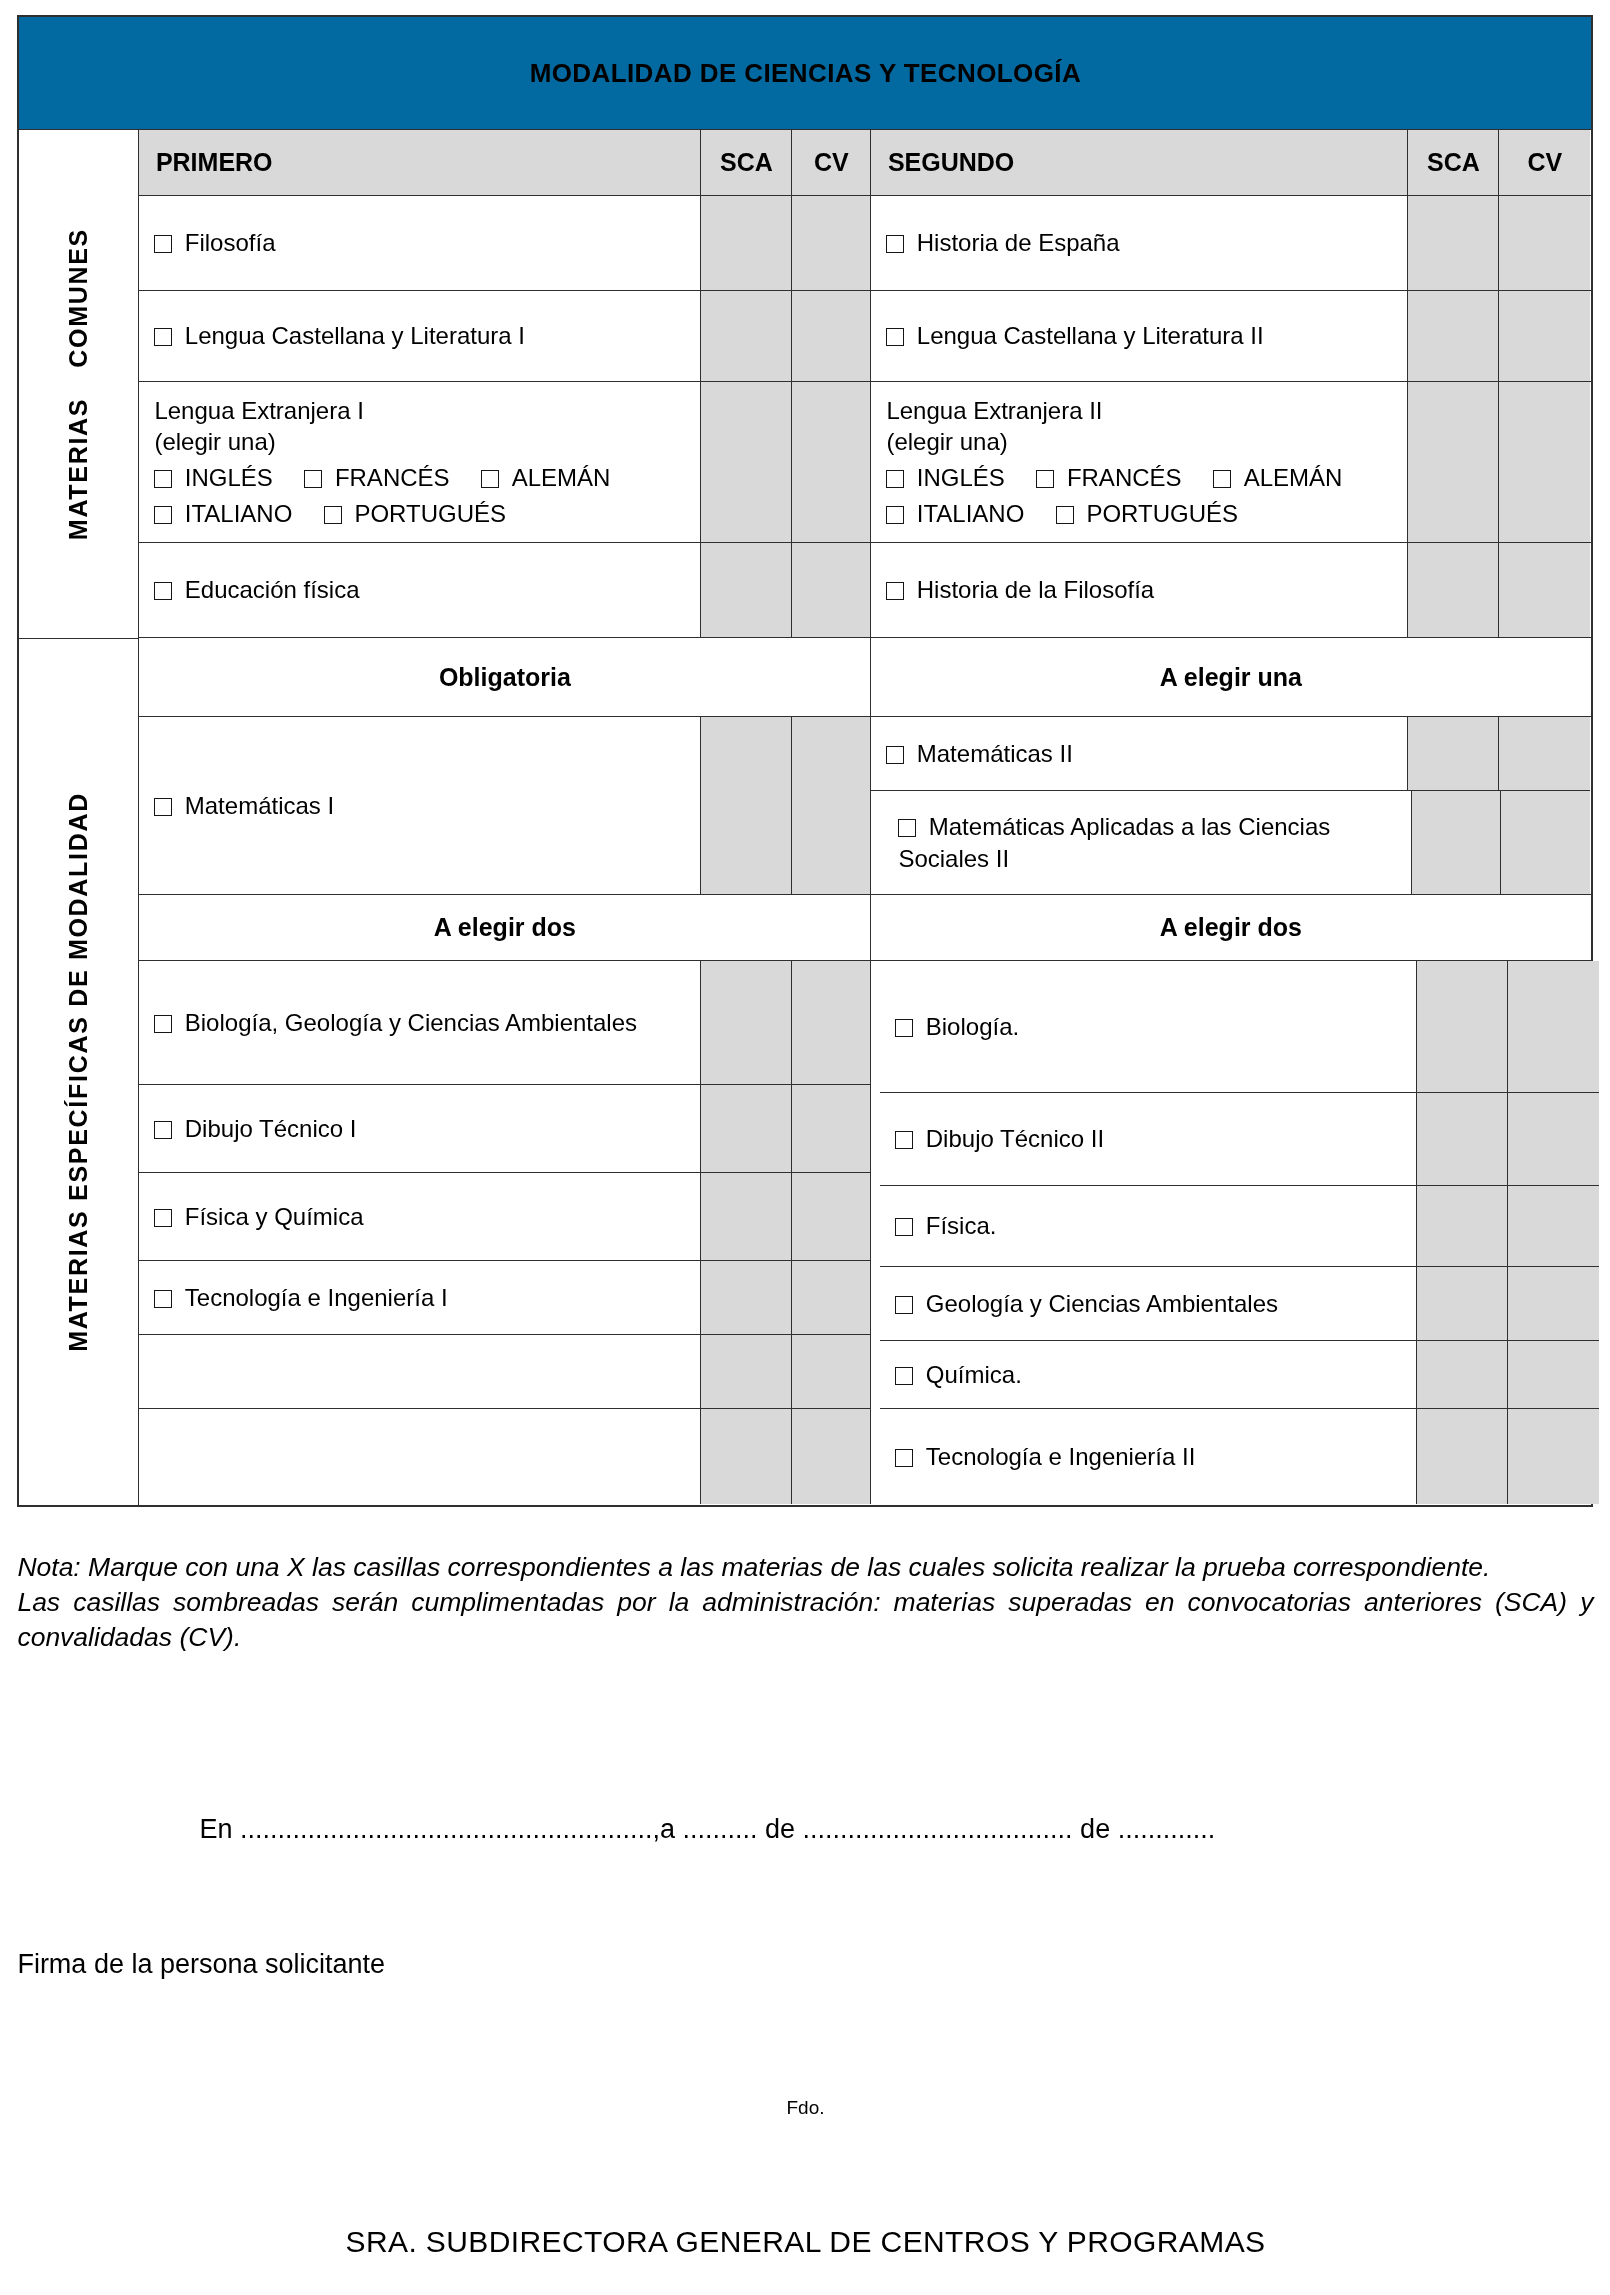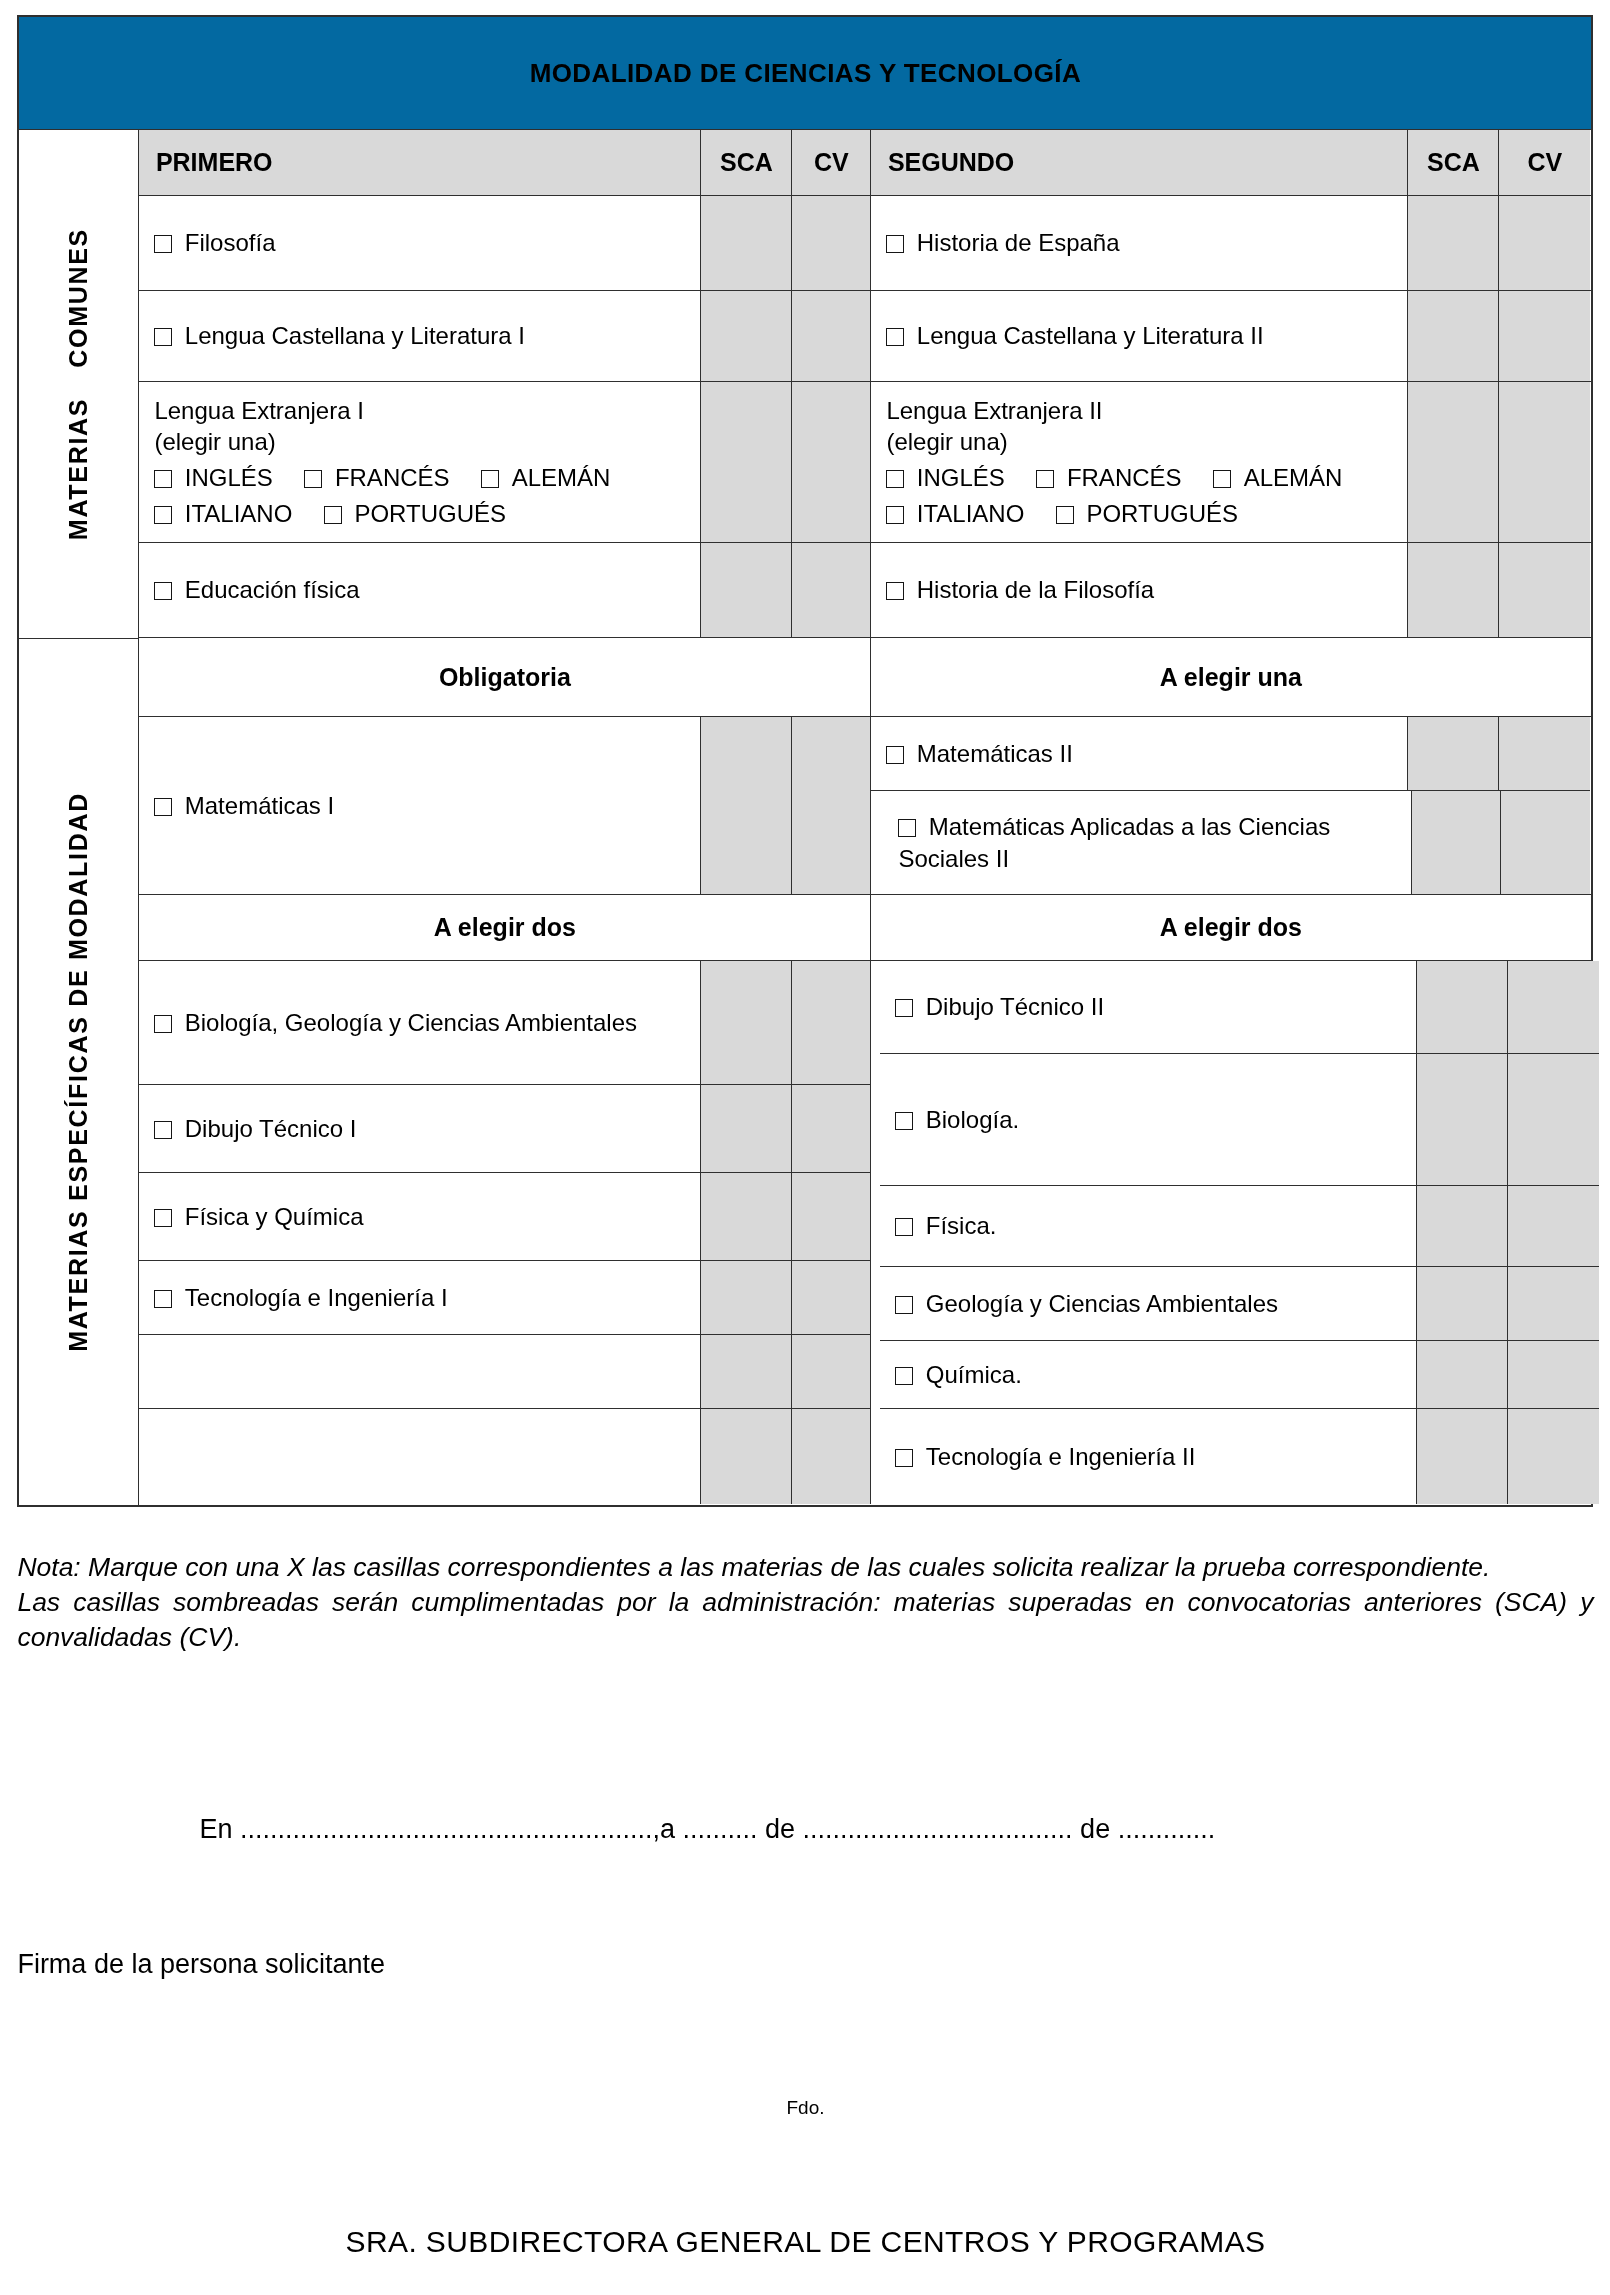--- a/index.html
+++ b/index.html
@@ -266,30 +266,30 @@
               <div class="cell cl-cv shade"></div>
             </div>
             <div class="brow grow last">
               <div class="cell cl-label subject"></div>
               <div class="cell cl-sca shade"></div>
               <div class="cell cl-cv shade"></div>
             </div>
           </div>
 
           <div class="half rhalf">
+            <div class="brow h160">
+              <div class="cell cr-label subject">
+                <div class="txt"><span class="cb"></span><span>Biología.</span></div>
+              </div>
+              <div class="cell cr-sca shade"></div>
+              <div class="cell cr-cv shade"></div>
+            </div>
             <div class="brow h112">
               <div class="cell cr-label subject">
                 <div class="txt"><span class="cb"></span><span>Dibujo Técnico II</span></div>
-              </div>
-              <div class="cell cr-sca shade"></div>
-              <div class="cell cr-cv shade"></div>
-            </div>
-            <div class="brow h160">
-              <div class="cell cr-label subject">
-                <div class="txt"><span class="cb"></span><span>Biología.</span></div>
               </div>
               <div class="cell cr-sca shade"></div>
               <div class="cell cr-cv shade"></div>
             </div>
             <div class="brow h98">
               <div class="cell cr-label subject">
                 <div class="txt"><span class="cb"></span><span>Física.</span></div>
               </div>
               <div class="cell cr-sca shade"></div>
               <div class="cell cr-cv shade"></div>

